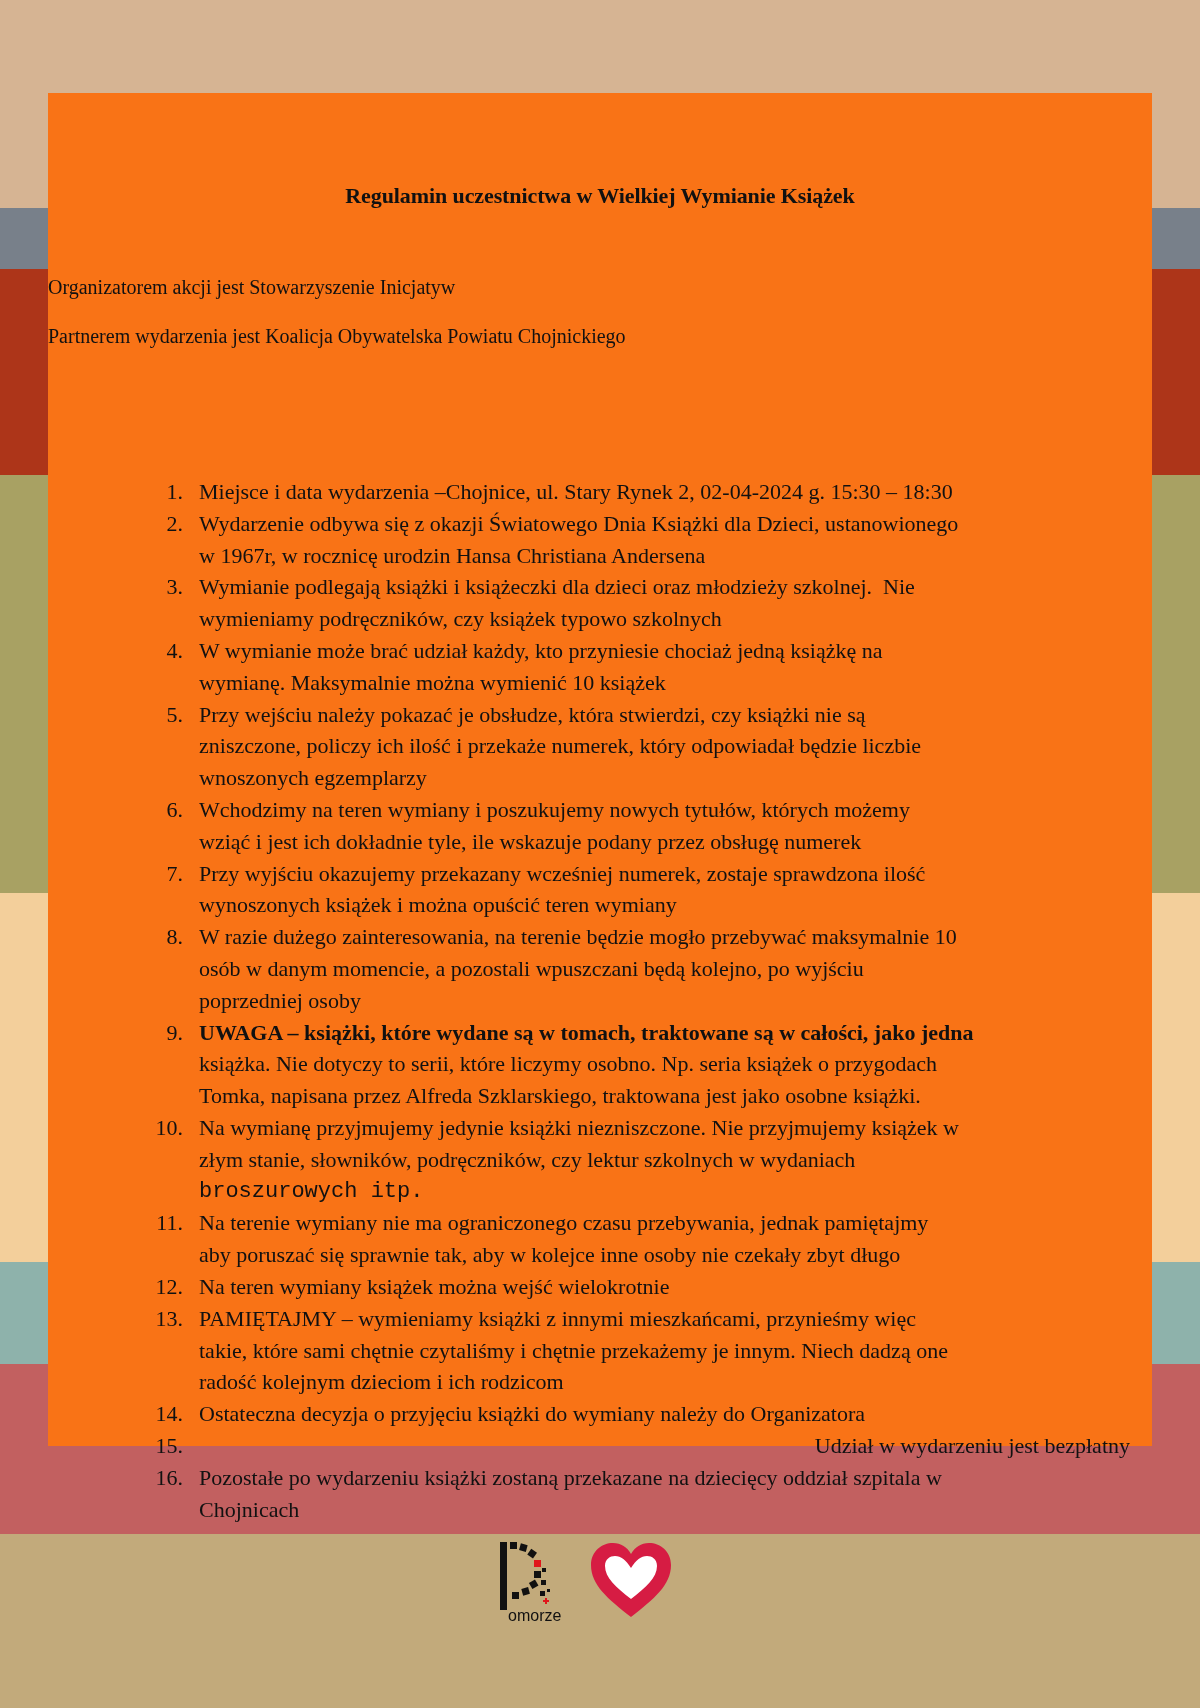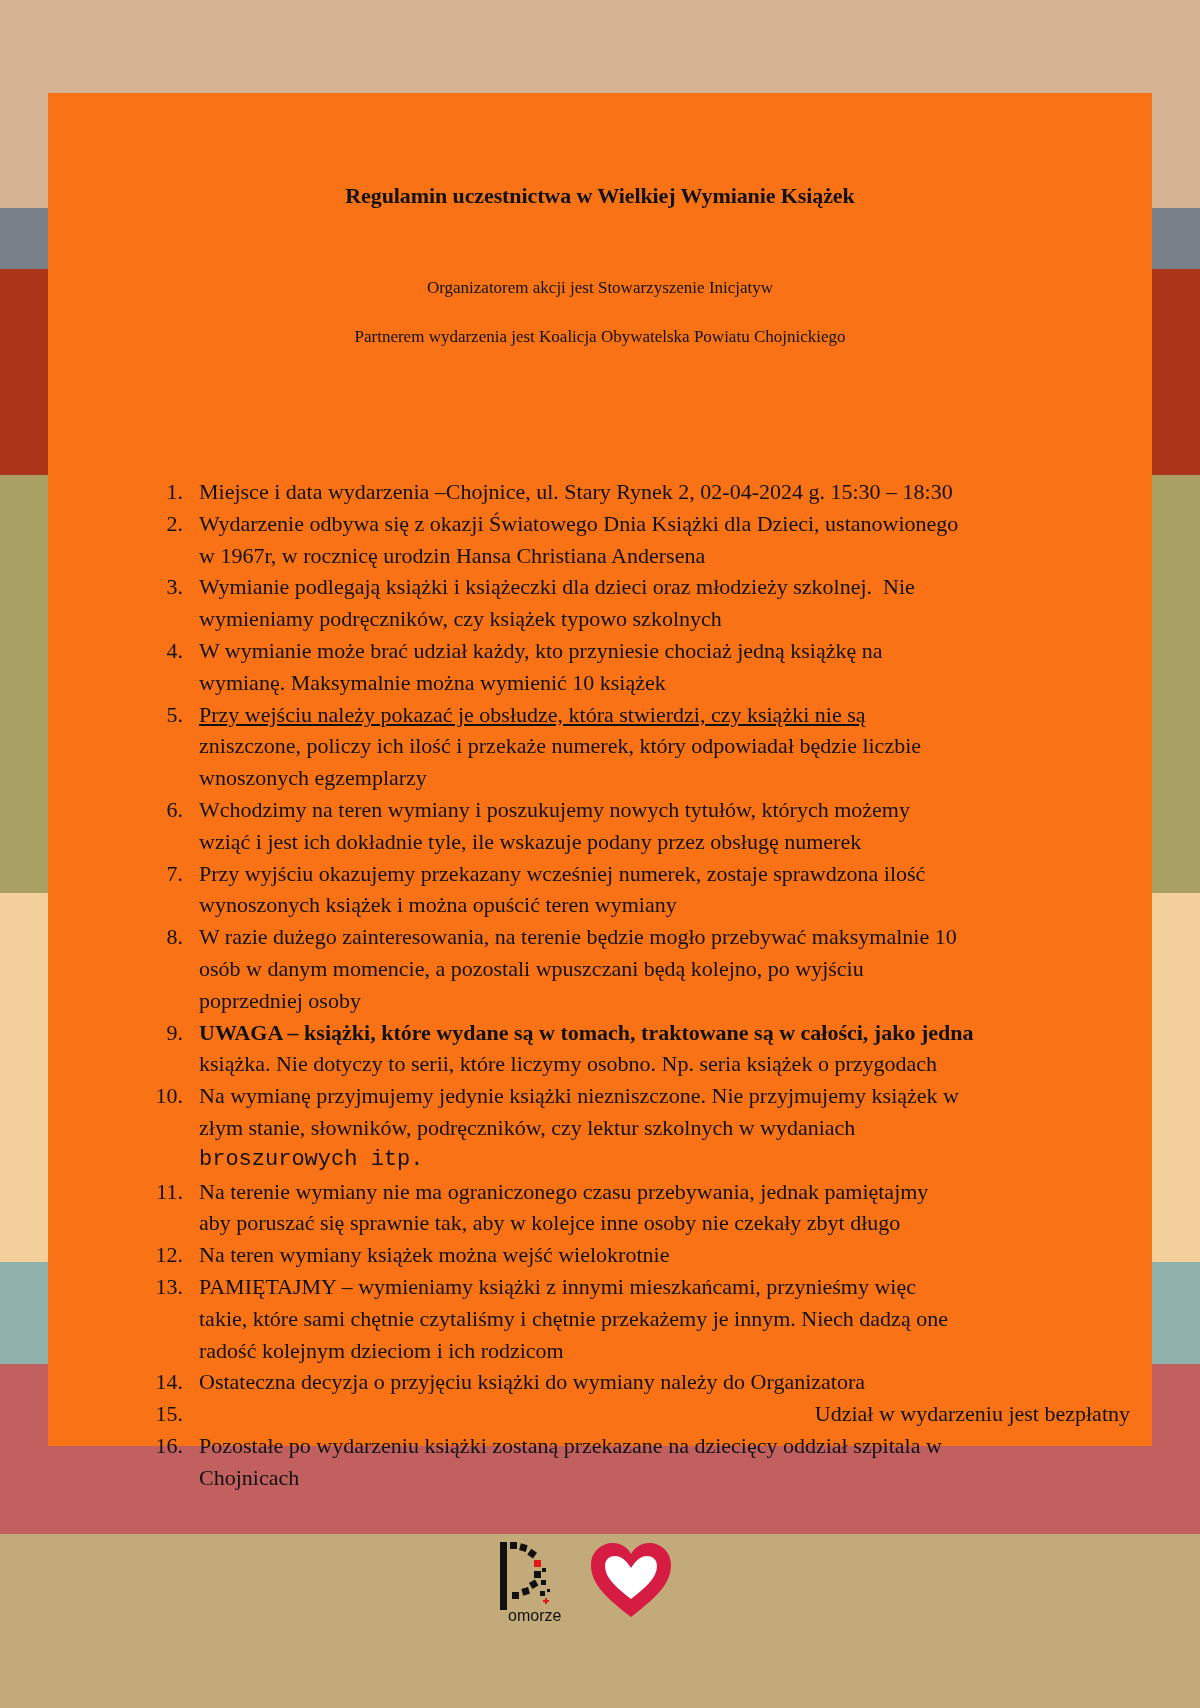--- a/index.html
+++ b/index.html
@@ -12,22 +12,22 @@
   .card {
     position: absolute; left: 48px; top: 68px; width: 1104px; height: 1353px;
     background: #f97316;
     margin-top: 25px;
   }
   .title {
     position: absolute; top: 90px; left: 0; right: 0; text-align: center;
     font-weight: bold; font-size: 22px; letter-spacing: -0.1px;
   }
   .org {
-    position: absolute; top: 170px; left: 0; right: 0; text-align: center;
-    font-size: 17px; line-height: 49px;
+    position: absolute; top: 170px; left: 0; right: 0; 
+    font-size: 20px; line-height: 49px;
   }
   .org div { height: 49px; }
   .rules {
     position: absolute; top: 383px; left: 92px; width: 990px;
     font-size: 22px; line-height: 31.8px; margin: 0; padding: 0; list-style: none;
   }
   .rule { display: flex; }
   .rule .num { width: 43px; flex: none; text-align: right; padding-right: 16px; }
   .rule .txt { flex: 1; }
   .logos {
@@ -83,21 +83,21 @@
       <li class="rule">
         <span class="num">4.</span>
         <span class="txt">
           <div style="white-space: pre;">W wymianie może brać udział każdy, kto przyniesie chociaż jedną książkę na</div>
           <div style="white-space: pre;">wymianę. Maksymalnie można wymienić 10 książek</div>
         </span>
       </li>
       <li class="rule">
         <span class="num">5.</span>
         <span class="txt">
-          <div style="white-space: pre; text-decoration: underline;">Przy wejściu należy pokazać je obsłudze, która stwierdzi, czy książki nie są</div>
+          <div style="white-space: pre;">Przy wejściu należy pokazać je obsłudze, która stwierdzi, czy książki nie są</div>
           <div style="white-space: pre;">zniszczone, policzy ich ilość i przekaże numerek, który odpowiadał będzie liczbie</div>
           <div style="white-space: pre;">wnoszonych egzemplarzy</div>
         </span>
       </li>
       <li class="rule">
         <span class="num">6.</span>
         <span class="txt">
           <div style="white-space: pre;">Wchodzimy na teren wymiany i poszukujemy nowych tytułów, których możemy</div>
           <div style="white-space: pre;">wziąć i jest ich dokładnie tyle, ile wskazuje podany przez obsługę numerek</div>
         </span>
@@ -115,20 +115,21 @@
           <div style="white-space: pre;">W razie dużego zainteresowania, na terenie będzie mogło przebywać maksymalnie 10</div>
           <div style="white-space: pre;">osób w danym momencie, a pozostali wpuszczani będą kolejno, po wyjściu</div>
           <div style="white-space: pre;">poprzedniej osoby</div>
         </span>
       </li>
       <li class="rule">
         <span class="num">9.</span>
         <span class="txt">
           <div style="white-space: pre; font-weight: bold;">UWAGA – książki, które wydane są w tomach, traktowane są w całości, jako jedna</div>
           <div style="white-space: pre;">książka. Nie dotyczy to serii, które liczymy osobno. Np. seria książek o przygodach</div>
+          <div style="white-space: pre;">Tomka, napisana przez Alfreda Szklarskiego, traktowana jest jako osobne książki.</div>
         </span>
       </li>
       <li class="rule">
         <span class="num">10.</span>
         <span class="txt">
           <div style="white-space: pre;">Na wymianę przyjmujemy jedynie książki niezniszczone. Nie przyjmujemy książek w</div>
           <div style="white-space: pre;">złym stanie, słowników, podręczników, czy lektur szkolnych w wydaniach</div>
           <div style="white-space: pre; font-family: Liberation Mono, monospace;">broszurowych itp.</div>
         </span>
       </li>

